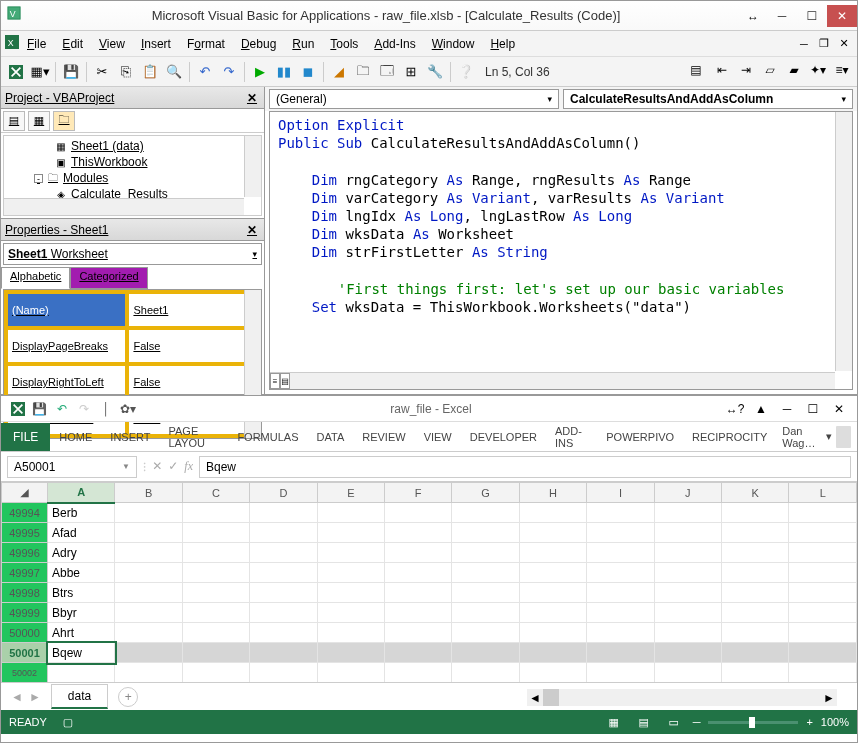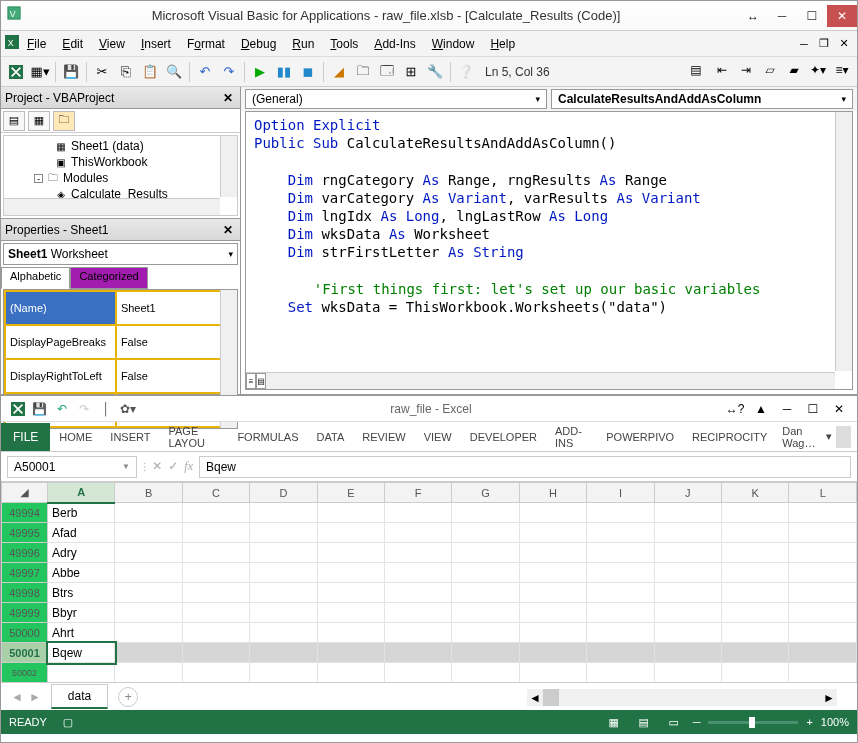--- a/index.html
+++ b/index.html
@@ -19,21 +19,21 @@
 .vba-menubar .mitem u { text-decoration: underline; }
 .vba-menubar .mdi-ctrl { margin-left: auto; display: flex; gap: 2px; }
 .vba-menubar .mdi-ctrl div { width: 18px; height: 16px; display: flex; align-items: center; justify-content: center; font-size: 11px; }
 
 .vba-toolbar { height: 30px; display: flex; align-items: center; padding: 0 4px; background: #f4f4f4; border-bottom: 1px solid #ccc; gap: 2px; }
 .vba-toolbar .tbtn { width: 22px; height: 22px; display: flex; align-items: center; justify-content: center; font-size: 13px; }
 .vba-toolbar .sep { width: 1px; height: 20px; background: #ccc; margin: 0 2px; }
 .vba-toolbar .status { margin-left: 6px; color: #333; }
 
 .vba-body { display: flex; height: calc(100% - 86px); }
-.vba-left { width: 240px; display: flex; flex-direction: column; border-right: 1px solid #999; }
+.vba-left { width: 264px; display: flex; flex-direction: column; border-right: 1px solid #999; text-decoration: underline; }
 
 .pane-title { height: 22px; background: linear-gradient(#e8e8e8,#d8d8d8); display: flex; align-items: center; padding: 0 4px; border-bottom: 1px solid #999; font-size: 12px; }
 .pane-title .x { margin-left: auto; width: 16px; height: 16px; font-weight: bold; display: flex; align-items: center; justify-content: center; cursor: default; }
 
 .proj-pane { height: 132px; display: flex; flex-direction: column; border-bottom: 1px solid #999; }
 .proj-toolbar { height: 24px; display: flex; align-items: center; padding: 2px; gap: 3px; border-bottom: 1px solid #ccc; }
 .proj-toolbar .ptbtn { width: 22px; height: 20px; border: 1px solid #bbb; background: #f8f8f8; display: flex; align-items: center; justify-content: center; font-size: 11px; }
 .proj-tree { flex: 1; overflow: hidden; font-size: 12px; padding: 2px 0; background: #fff; position: relative; border: 1px solid #ccc; margin: 2px; }
 .proj-tree .node { white-space: nowrap; padding: 1px 0 1px 40px; display: flex; align-items: center; gap: 3px; }
 .proj-tree .node.l1 { padding-left: 50px; }
@@ -45,21 +45,21 @@
 
 .prop-pane { flex: 1; display: flex; flex-direction: column; }
 .prop-combo { height: 22px; margin: 2px; display: flex; align-items: center; border: 1px solid #999; background: #fff; padding: 0 4px; font-size: 12px; }
 .prop-combo .b { font-weight: bold; }
 .prop-combo .dd { margin-left: auto; font-size: 9px; }
 .prop-tabs { display: flex; height: 22px; }
 .prop-tabs .ptab { padding: 2px 8px; border: 1px solid #999; font-size: 11px; background: #a21caf; }
 .prop-tabs .ptab.active { background: #fff; border-bottom: 1px solid #fff; }
 .prop-grid { flex: 1; border: 1px solid #999; margin: 0 2px 2px 2px; overflow: hidden; position: relative; font-size: 11px; }
 .prop-grid table { width: 100%; border-collapse: collapse; }
-.prop-grid td { border: 2px solid #eab308; padding: 10px 4px; height: 17px; }
+.prop-grid td { border: 4px solid #eab308; padding: 10px 4px; height: 17px; }
 .prop-grid tr.sel td:first-child { background: #3a70c4; color: #fff; }
 .prop-grid td:first-child { width: 48%; }
 .prop-grid .vscroll { position: absolute; right: 0; top: 0; bottom: 0; width: 17px; background: #f0f0f0; border-left: 1px solid #ccc; }
 
 .vba-right { flex: 1; display: flex; flex-direction: column; }
 .code-combos { height: 24px; display: flex; gap: 4px; padding: 2px 4px; background: #f4f4f4; }
 .code-combos .ccombo { flex: 1; border: 1px solid #999; background: #fff; display: flex; align-items: center; padding: 0 6px; font-size: 12px; }
 .code-combos .ccombo .dd { margin-left: auto; font-size: 9px; }
 .code-combos .ccombo .b { font-weight: bold; }
 .code-area { flex: 1; position: relative; border: 1px solid #999; margin: 0 4px 4px 4px; background: #fff; }

